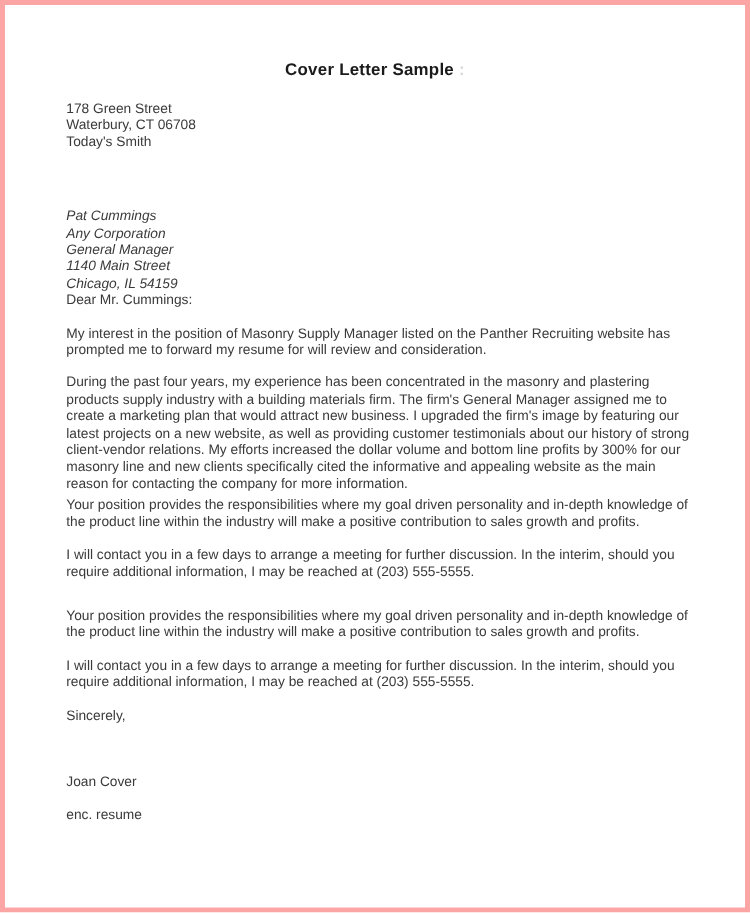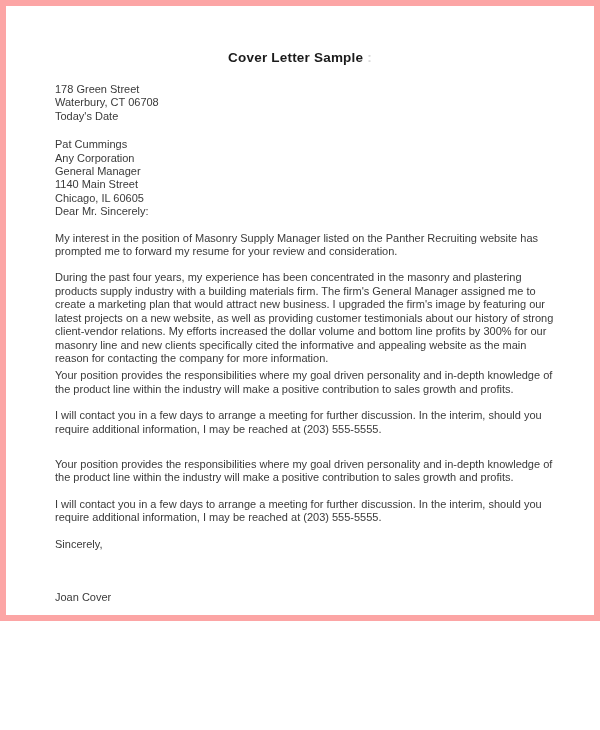--- a/index.html
+++ b/index.html
@@ -3,24 +3,24 @@
 <meta charset="utf-8">
 <style>
   html, body {
     margin: 0;
     padding: 0;
     background: #ffffff;
   }
   .page {
     position: relative;
     width: 600px;
-    height: 621px;
+    height: 730px;
     box-sizing: border-box;
     background: #ffffff;
-    border: 6px solid #fca5a5;
+    border: 4px solid #fca5a5;
     overflow: hidden;
     font-family: "Liberation Sans", "DejaVu Sans", sans-serif;
     color: #3a3a3a;
   }
   .title {
     margin: 44px 0 0 0;
     text-align: center;
     font-size: 13.5px;
     font-weight: bold;
     color: #1b1b1b;
@@ -35,55 +35,55 @@
   .content {
     padding: 0 36px 0 49px;
     font-size: 11px;
     line-height: 13.4px;
   }
   .content p, .content .addr-line {
     margin: 0;
     padding: 0;
   }
   .sender-block { margin-top: 17px; }
-  .recipient-block { margin-top: 15px; }
+  .recipient-block { margin-top: 46px; font-style: italic; }
   .salutation { margin-top: 21px; }
   .para { margin-top: 13px !important; }
   .para.tight { margin-top: 4px !important; }
   .para.wide { margin-top: 22px !important; }
   .closing { margin-top: 13px !important; }
   .signature { margin-top: 40px !important; }
   .enclosure { margin-top: 13px !important; }
 </style>
 </head>
 <body>
 
 <div class="page">
 
   <h1 class="title"><span>Cover Letter Sample</span><span class="title-mark">:</span></h1>
 
   <div class="content">
 
     <div class="sender-block">
       <div class="addr-line">178 Green Street</div>
       <div class="addr-line">Waterbury, CT 06708</div>
-      <div class="addr-line">Today's Date</div>
+      <div class="addr-line">Today's Smith</div>
     </div>
 
     <div class="recipient-block">
       <div class="addr-line">Pat Cummings</div>
       <div class="addr-line">Any Corporation</div>
       <div class="addr-line">General Manager</div>
       <div class="addr-line">1140 Main Street</div>
-      <div class="addr-line">Chicago, IL 60605</div>
+      <div class="addr-line">Chicago, IL 54159</div>
     </div>
 
-    <p class="salutation">Dear Mr. Sincerely:</p>
+    <p class="salutation">Dear Mr. Cummings:</p>
 
-    <p class="para">My interest in the position of Masonry Supply Manager listed on the Panther Recruiting website has prompted me to forward my resume for your review and consideration.</p>
+    <p class="para">My interest in the position of Masonry Supply Manager listed on the Panther Recruiting website has prompted me to forward my resume for will review and consideration.</p>
     <p class="para">During the past four years, my experience has been concentrated in the masonry and plastering products supply industry with a building materials firm. The firm's General Manager assigned me to create a marketing plan that would attract new business. I upgraded the firm's image by featuring our latest projects on a new website, as well as providing customer testimonials about our history of strong client-vendor relations.  My efforts increased the dollar volume and bottom line profits by 300% for our masonry line and new clients specifically cited the informative and appealing website as the main reason for contacting the company for more information.</p>
     <p class="para tight">Your position provides the responsibilities where my goal driven personality and in-depth knowledge of the product line within the industry will make a positive contribution to sales growth and profits.</p>
     <p class="para">I will contact you in a few days to arrange a meeting for further discussion. In the interim, should you require additional information, I may be reached at (203) 555-5555.</p>
     <p class="para wide">Your position provides the responsibilities where my goal driven personality and in-depth knowledge of the product line within the industry will make a positive contribution to sales growth and profits.</p>
     <p class="para">I will contact you in a few days to arrange a meeting for further discussion. In the interim, should you require additional information, I may be reached at (203) 555-5555.</p>
 
     <p class="closing">Sincerely,</p>
     <p class="signature">Joan Cover</p>
     <p class="enclosure">enc. resume</p>
 

